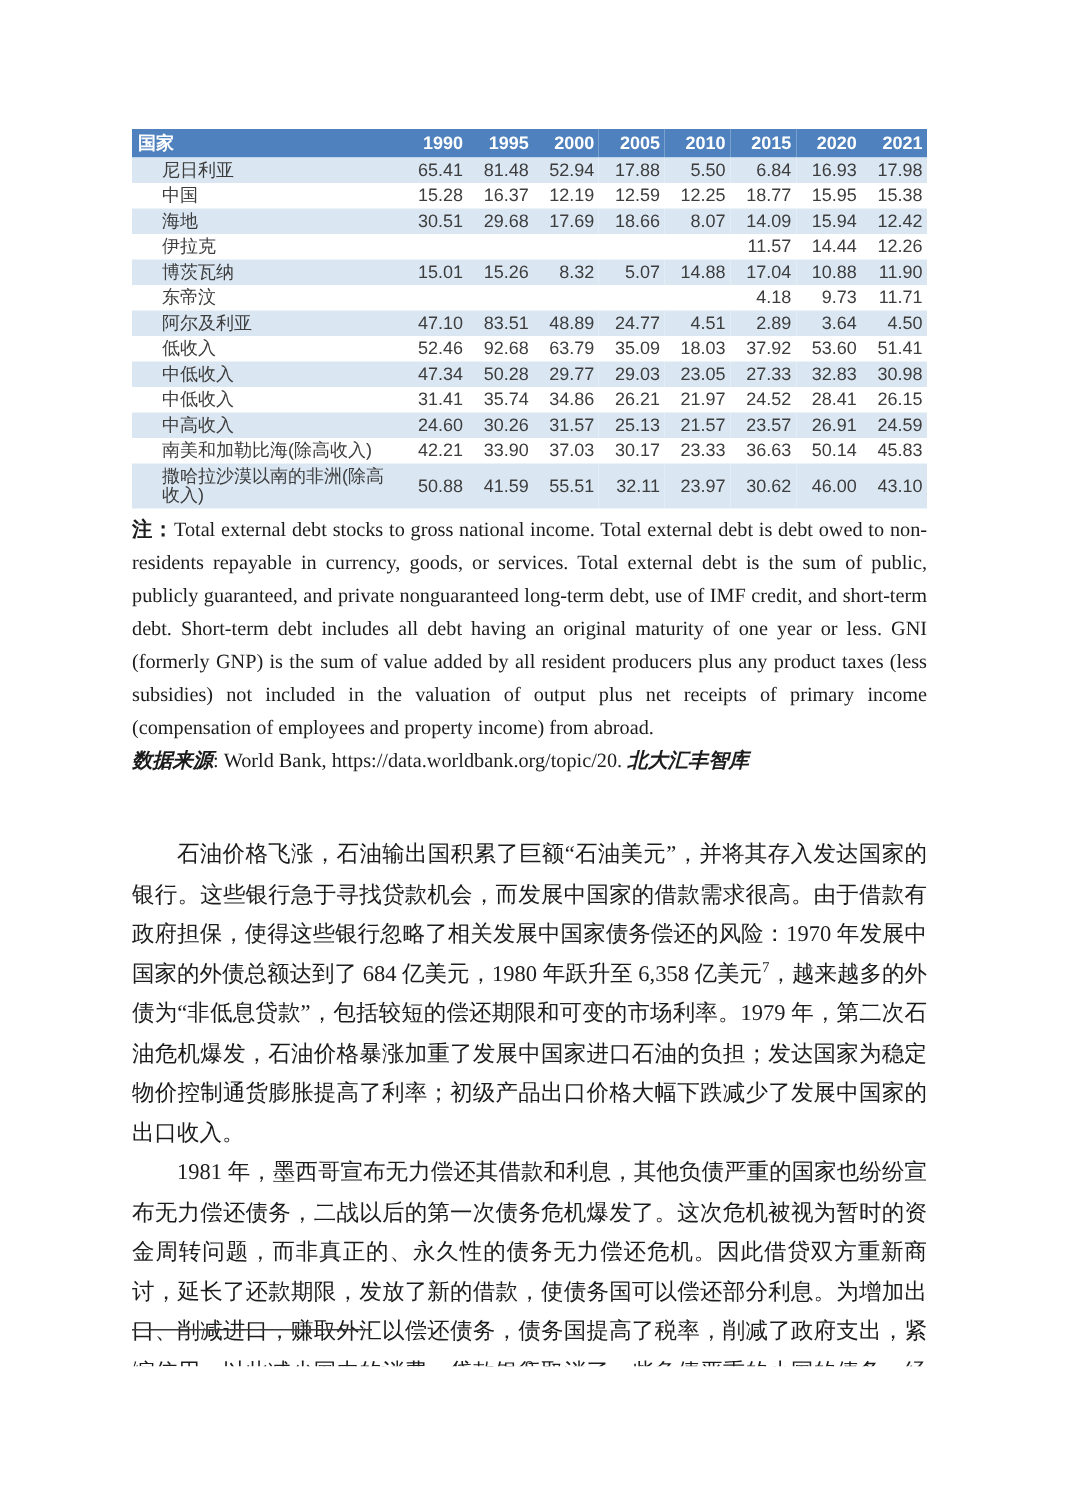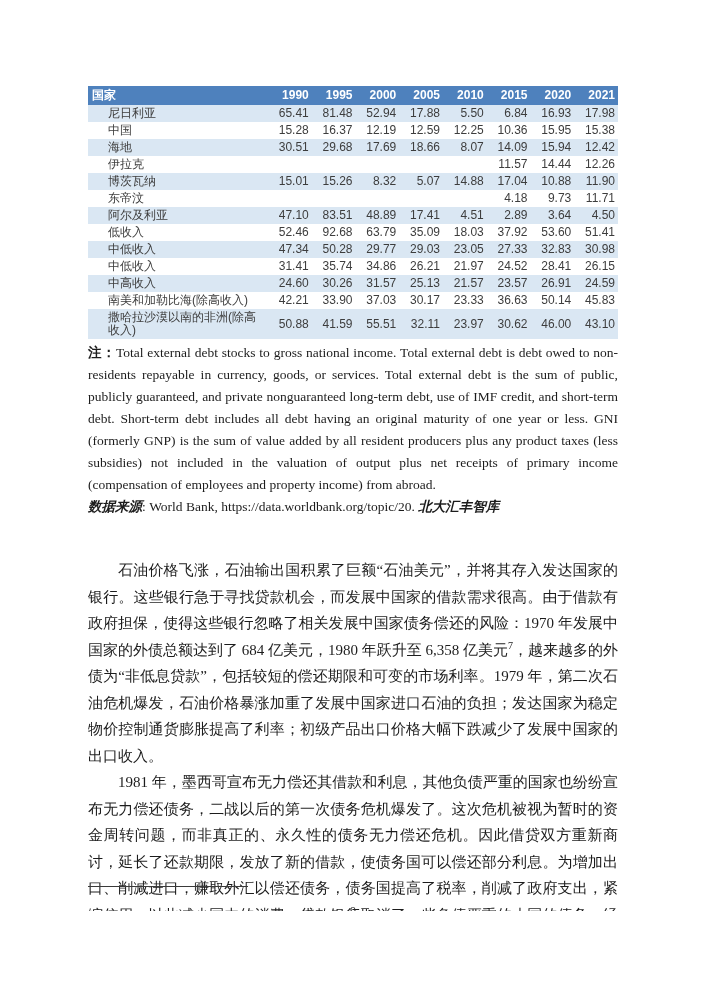--- a/index.html
+++ b/index.html
@@ -143,21 +143,21 @@
             <td>16.93</td>
             <td>17.98</td>
           </tr>
           <tr>
             <td class="cname">中国</td>
             <td>15.28</td>
             <td>16.37</td>
             <td>12.19</td>
             <td>12.59</td>
             <td>12.25</td>
-            <td>10.36</td>
+            <td>18.77</td>
             <td>15.95</td>
             <td>15.38</td>
           </tr>
           <tr>
             <td class="cname">海地</td>
             <td>30.51</td>
             <td>29.68</td>
             <td>17.69</td>
             <td>18.66</td>
             <td>8.07</td>
@@ -196,21 +196,21 @@
             <td></td>
             <td>4.18</td>
             <td>9.73</td>
             <td>11.71</td>
           </tr>
           <tr>
             <td class="cname">阿尔及利亚</td>
             <td>47.10</td>
             <td>83.51</td>
             <td>48.89</td>
-            <td>17.41</td>
+            <td>24.77</td>
             <td>4.51</td>
             <td>2.89</td>
             <td>3.64</td>
             <td>4.50</td>
           </tr>
           <tr>
             <td class="cname">低收入</td>
             <td>52.46</td>
             <td>92.68</td>
             <td>63.79</td>

